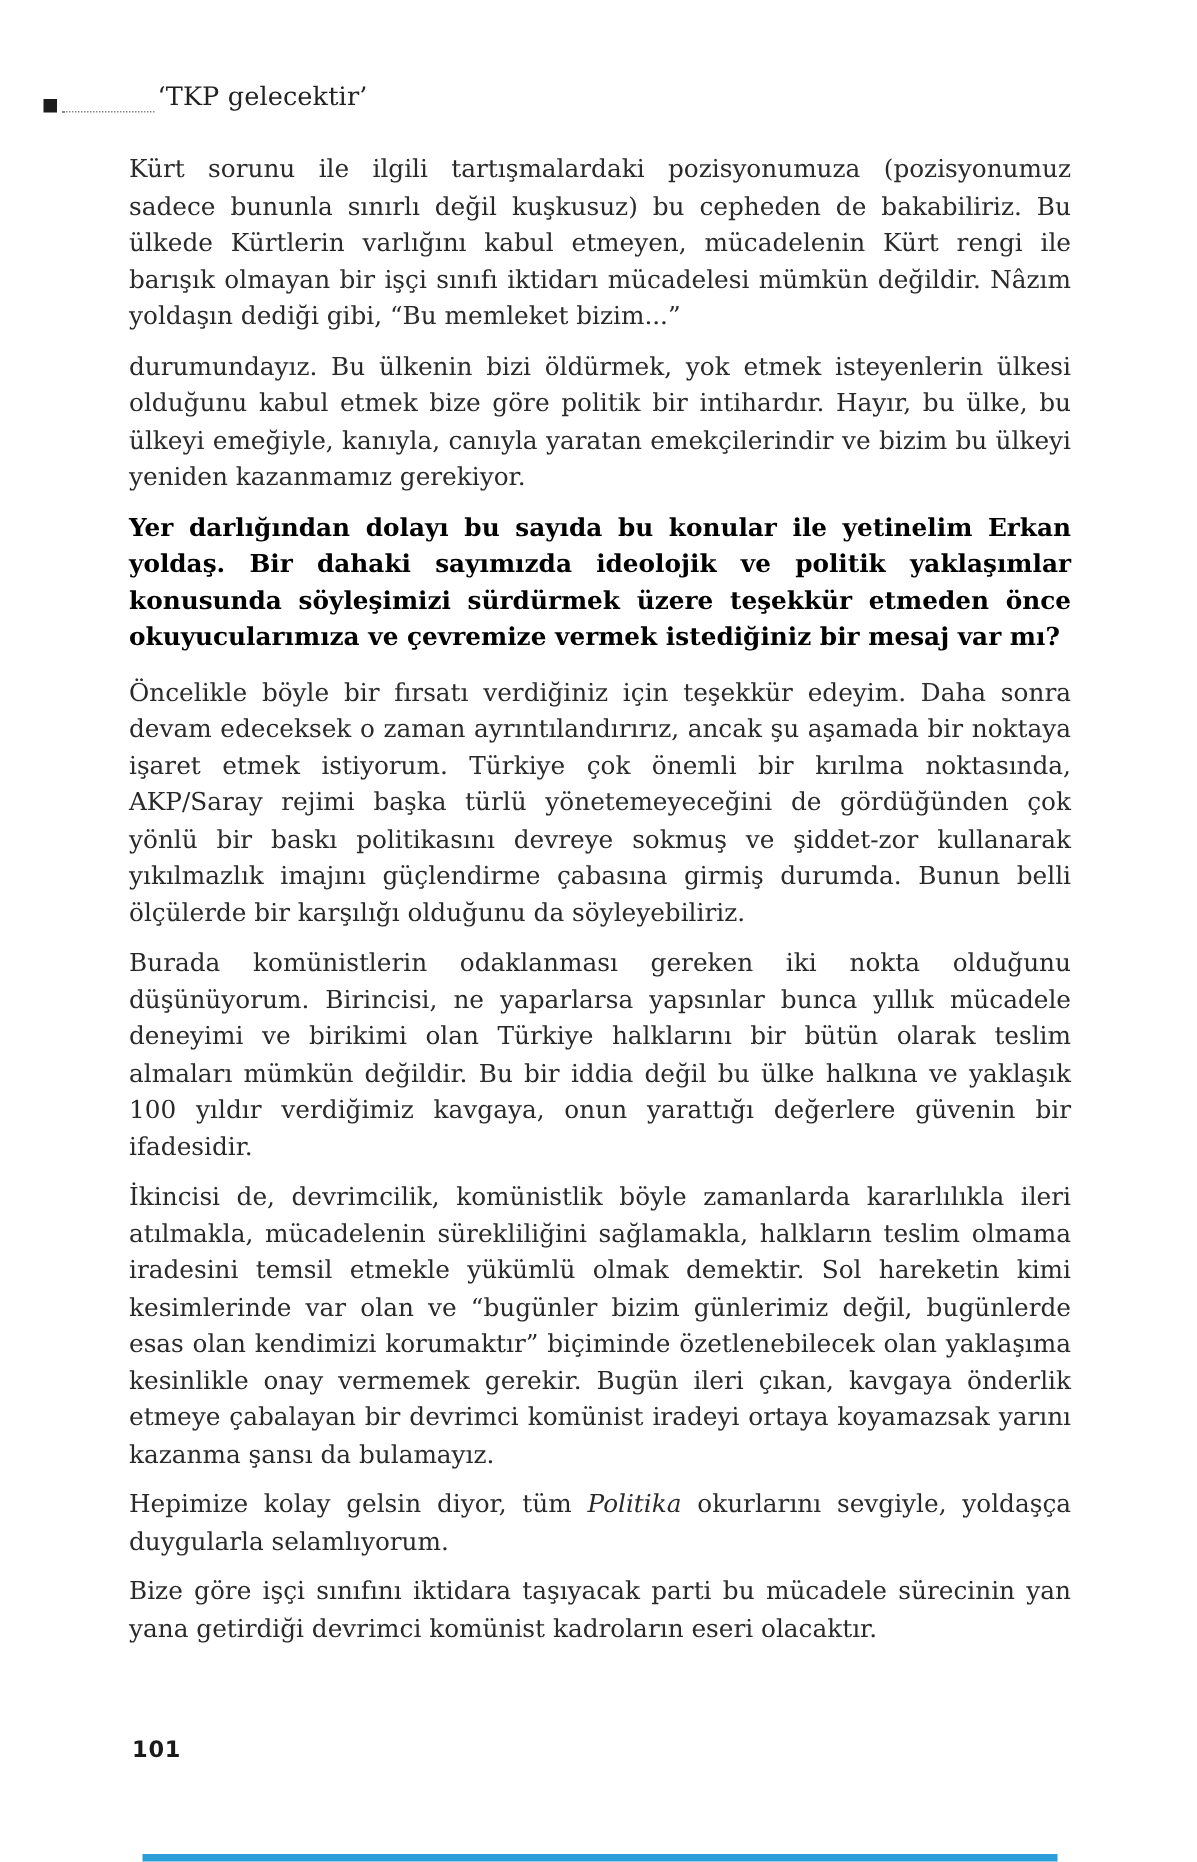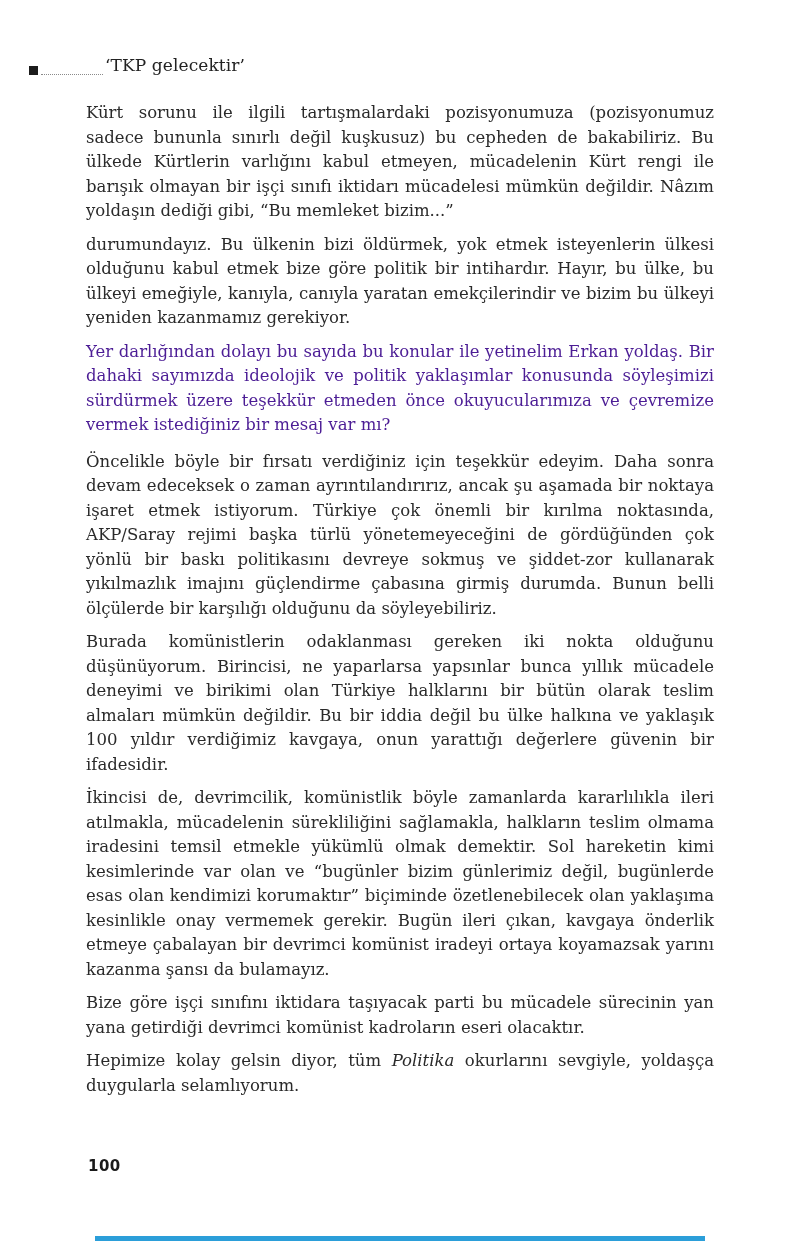--- a/index.html
+++ b/index.html
@@ -53,22 +53,22 @@
     font-size: 16.5px;
     line-height: 24.5px;
     hyphens: auto;
     -webkit-hyphens: auto;
   }
   .para {
     margin: 0 0 9px 0;
     text-align: justify;
   }
   .para.bold {
-    font-weight: normal;
-    color: #4c1d95;
+    font-weight: bold;
+    color: #000000;
     margin-top: 4px;
     margin-bottom: 12px;
   }
   .para em {
     font-style: italic;
   }
   
   .page-number {
     position: absolute;
     left: 88px;
@@ -97,19 +97,19 @@
   <span class="header-title">‘TKP gelecektir’</span>
 </div>
 
 <div class="text-column">
     <p class="para">Kürt sorunu ile ilgili tartışmalardaki pozisyonumuza (pozisyonumuz sadece bununla sınırlı değil kuşkusuz) bu cepheden de bakabiliriz. Bu ülkede Kürtlerin varlığını kabul etmeyen, mücadelenin Kürt rengi ile barışık olmayan bir işçi sınıfı iktidarı mücadelesi mümkün değildir. Nâzım yoldaşın dediği gibi, “Bu memleket bizim...”</p>
     <p class="para">durumundayız. Bu ülkenin bizi öldürmek, yok etmek isteyenlerin ülkesi olduğunu kabul etmek bize göre politik bir intihardır. Hayır, bu ülke, bu ülkeyi emeğiyle, kanıyla, canıyla yaratan emekçilerindir ve bizim bu ülkeyi yeniden kazanmamız gerekiyor.</p>
     <p class="para bold">Yer darlığından dolayı bu sayıda bu konular ile yetinelim Erkan yoldaş. Bir dahaki sayımızda ideolojik ve politik yaklaşımlar konusunda söyleşimizi sürdürmek üzere teşekkür etmeden önce okuyucularımıza ve çevremize vermek istediğiniz bir mesaj var mı?</p>
     <p class="para">Öncelikle böyle bir fırsatı verdiğiniz için teşekkür edeyim. Daha sonra devam edeceksek o zaman ayrıntılandırırız, ancak şu aşamada bir noktaya işaret etmek istiyorum. Türkiye çok önemli bir kırılma noktasında, AKP/Saray rejimi başka türlü yönetemeyeceğini de gördüğünden çok yönlü bir baskı politikasını devreye sokmuş ve şiddet-zor kullanarak yıkılmazlık imajını güçlendirme çabasına girmiş durumda. Bunun belli ölçülerde bir karşılığı olduğunu da söyleyebiliriz.</p>
     <p class="para">Burada komünistlerin odaklanması gereken iki nokta olduğunu düşünüyorum. Birincisi, ne yaparlarsa yapsınlar bunca yıllık mücadele deneyimi ve birikimi olan Türkiye halklarını bir bütün olarak teslim almaları mümkün değildir. Bu bir iddia değil bu ülke halkına ve yaklaşık 100 yıldır verdiğimiz kavgaya, onun yarattığı değerlere güvenin bir ifadesidir.</p>
     <p class="para">İkincisi de, devrimcilik, komünistlik böyle zamanlarda kararlılıkla ileri atılmakla, mücadelenin sürekliliğini sağlamakla, halkların teslim olmama iradesini temsil etmekle yükümlü olmak demektir. Sol hareketin kimi kesimlerinde var olan ve “bugünler bizim günlerimiz değil, bugünlerde esas olan kendimizi korumaktır” biçiminde özetlenebilecek olan yaklaşıma kesinlikle onay vermemek gerekir. Bugün ileri çıkan, kavgaya önderlik etmeye çabalayan bir devrimci komünist iradeyi ortaya koyamazsak yarını kazanma şansı da bulamayız.</p>
+    <p class="para"><span>Hepimize kolay gelsin diyor, tüm </span><em>Politika</em><span> okurlarını sevgiyle, yoldaşça duygularla selamlıyorum.</span></p>
     <p class="para">Bize göre işçi sınıfını iktidara taşıyacak parti bu mücadele sürecinin yan yana getirdiği devrimci komünist kadroların eseri olacaktır.</p>
-    <p class="para"><span>Hepimize kolay gelsin diyor, tüm </span><em>Politika</em><span> okurlarını sevgiyle, yoldaşça duygularla selamlıyorum.</span></p>
   </div>
 
-<div class="page-number">100</div>
+<div class="page-number">101</div>
 
 <div class="bottom-accent-bar" style="background: rgb(43, 158, 217);"></div>
 
 </body></html>

